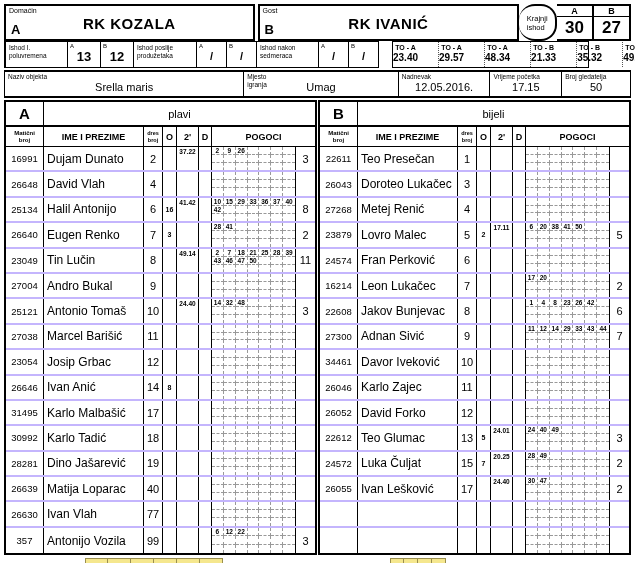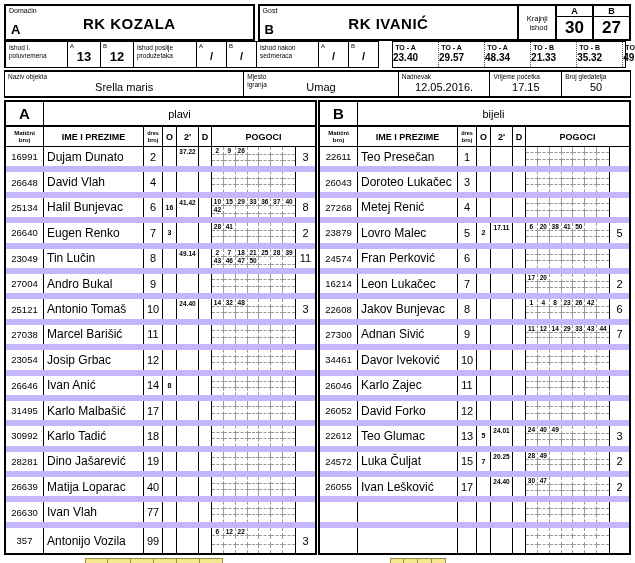--- a/index.html
+++ b/index.html
@@ -9,35 +9,35 @@
   .pre { white-space:pre-line; }
 
   
   .r1 { position:absolute; top:4px; left:4px; width:627px; height:37px; display:flex; }
   .hbox { border:2px solid #000; position:relative; background:#fff; }
   .box-home { width:251px; margin-right:3px; }
   .box-guest { width:262px; }
   .tiny-label { position:absolute; top:1px; left:3px; font-size:7px; }
   .side-letter { position:absolute; bottom:2px; left:5px; font-size:13px; font-weight:bold; }
   .team-title { position:absolute; left:0; right:0; top:9px; text-align:center; font-size:15px; font-weight:bold; letter-spacing:.5px; }
-  .box-final { width:38px; font-size:7.5px; display:flex; align-items:center; justify-content:center; text-align:right; border-left:none; }
+  .box-final { width:38px; font-size:7.5px; display:flex; align-items:center; justify-content:center; text-align:left; border-left:none;border-radius:16px; }
   .box-score { width:37px; display:flex; flex-direction:column; border-left:none; }
   .box-score .ab { height:11px; border-bottom:1px solid #000; font-size:9px; font-weight:bold; text-align:center; line-height:11px; }
   .box-score .val { flex:1; font-size:17px; font-weight:bold; text-align:center; line-height:21px; }
 
   
   .r2 { position:absolute; top:41px; left:4px; width:627px; height:27px; display:flex; }
   .r2 .cell { border:1px solid #000; border-left:none; position:relative; }
   .r2 .cell.first { border-left:2px solid #000; }
   .r2 .lbl { font-size:6.5px; line-height:1.3; padding:2px 0 0 3px; }
   .r2 .corner { position:absolute; top:1px; left:2px; font-size:6px; }
   .r2 .big { position:absolute; left:0; right:0; top:7px; text-align:center; font-size:13px; font-weight:bold; }
   .r2 .slash { position:absolute; left:0; right:0; top:8px; text-align:center; font-size:11px; font-weight:bold; }
   .r2 .spacer { width:13px; }
-  .tobox { width:234px; border:1.5px solid #000; display:flex;gap:20px; }
+  .tobox { width:197px; border:1.5px solid #000; display:flex;gap:20px; }
   .tocell { flex:1; border-left:1px dotted #555; text-align:center; padding-top:2px; }
   .tocell:first-child { border-left:none; }
   .tocell .tl { font-size:7px; font-weight:bold; display:block; }
   .tocell .tv { font-size:10px; font-weight:bold; display:block; margin-top:1px; }
   .w64{width:64px}.w63{width:63px}.w62{width:62px}.w33{width:33px}.w30{width:30px}
 
   
   .r3 { position:absolute; top:70px; left:4px; width:627px; height:28px; display:flex; border-top:2.5px solid #000; border-bottom:2.5px solid #000; border-left:1px solid #000; border-right:1px solid #000; }
   .r3 .cell { position:relative; border-right:1px solid #000; }
   .r3 .cell:last-child { border-right:none; }
@@ -55,21 +55,21 @@
   .thead2 > div { border-right:1px solid #000; display:flex; align-items:center; justify-content:center; text-align:center; font-weight:bold; }
   .thead2 > div:last-child { border-right:none; }
   .hc-id { width:38px; font-size:6px; line-height:1.15; }
   .hc-name { width:100px; font-size:9px; }
   .hc-no { width:19px; font-size:5.5px; line-height:1.15; }
   .hc-o { width:14px; font-size:9px; }
   .hc-susp { width:22px; font-size:9px; }
   .hc-d { width:13px; font-size:9px; }
   .hc-goals { width:103px; font-size:9px; }
 
-  .prow { height:25.4px; display:flex; border-bottom:6px solid #c4b5fd; }
+  .prow { height:25.4px; display:flex; border-bottom:2px solid #c4b5fd; }
   .prow:last-child { border-bottom:none; }
   .prow > div { border-right:1px solid #000; overflow:hidden; }
   .c-id { width:38px; display:flex; align-items:center; justify-content:center; font-size:9.5px; }
   .c-name { width:100px; display:flex; align-items:center; padding-left:3px; font-size:12px; white-space:nowrap; }
   .c-no { width:19px; display:flex; align-items:center; justify-content:center; font-size:11px; }
   .c-o { width:14px; display:flex; align-items:center; justify-content:center; font-size:7px; font-weight:bold; }
   .c-susp { width:22px; display:flex; justify-content:center; font-size:6.5px; font-weight:bold; padding-top:1px; }
   .c-d { width:13px; }
   .c-grid { width:84px; display:grid; grid-template-columns:repeat(7,1fr); grid-template-rows:repeat(3,1fr); }
   .gcell { border-right:1px dashed #999; border-bottom:1px dashed #999; display:flex; align-items:center; justify-content:center; font-size:6.5px; font-weight:bold; }
@@ -274,21 +274,21 @@
             <div class="gcell"></div>
             <div class="gcell"></div>
             <div class="gcell"></div>
             <div class="gcell"></div>
           </div>
     <div class="c-total"></div>
   </div>
 
   <div class="prow">
     <div class="c-id">25134</div>
-    <div class="c-name">Halil Bunjevac</div>
+    <div class="c-name">Halil Antonijo</div>
     <div class="c-no">6</div>
     <div class="c-o">16</div>
     <div class="c-susp">41.42</div>
     <div class="c-d"></div>
     <div class="c-grid">
             <div class="gcell">10</div>
             <div class="gcell">15</div>
             <div class="gcell">29</div>
             <div class="gcell">33</div>
             <div class="gcell">36</div>

